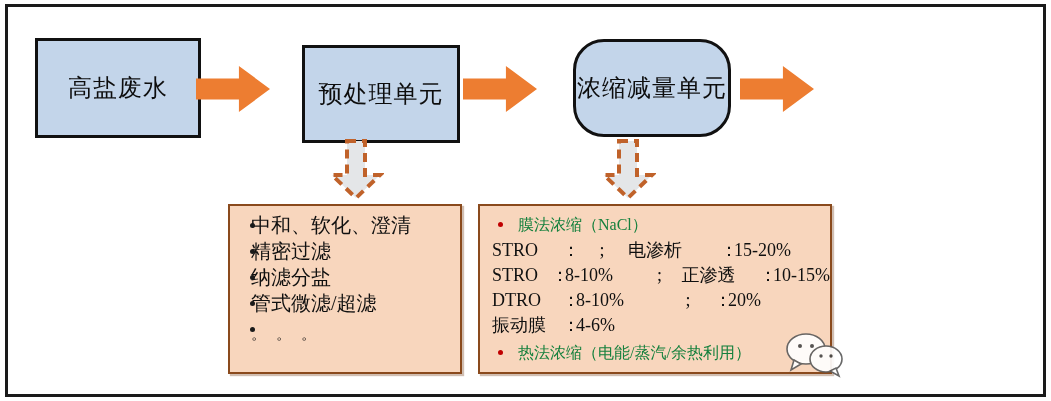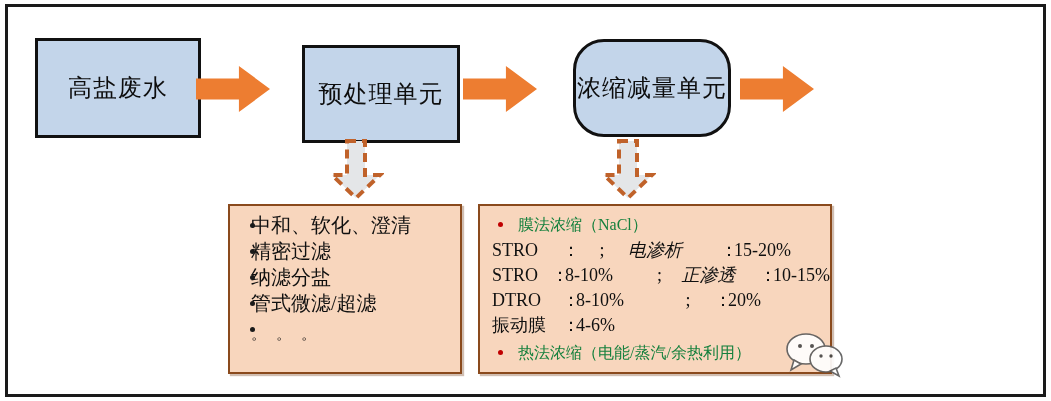--- a/index.html
+++ b/index.html
@@ -127,21 +127,21 @@
     align-items: baseline;
     font-size: 18px;
     line-height: 25px;
     color: #101010;
     padding-left: 12px;
     white-space: nowrap;
   }
   .tech-row .c-name   { width: 70px; }
   .tech-row .c-val    { width: 86px; }
   .tech-row .c-sep    { width: 52px; text-align: center; }
-  .tech-row .c-name2  { width: 92px; font-style: italic; }
+  .tech-row .c-name2  { width: 92px; }
   .tech-row .c-val2   { }
 
   
   .watermark {
     position: absolute;
     opacity: .92;
     pointer-events: none;
   }
 </style>
 </head>

